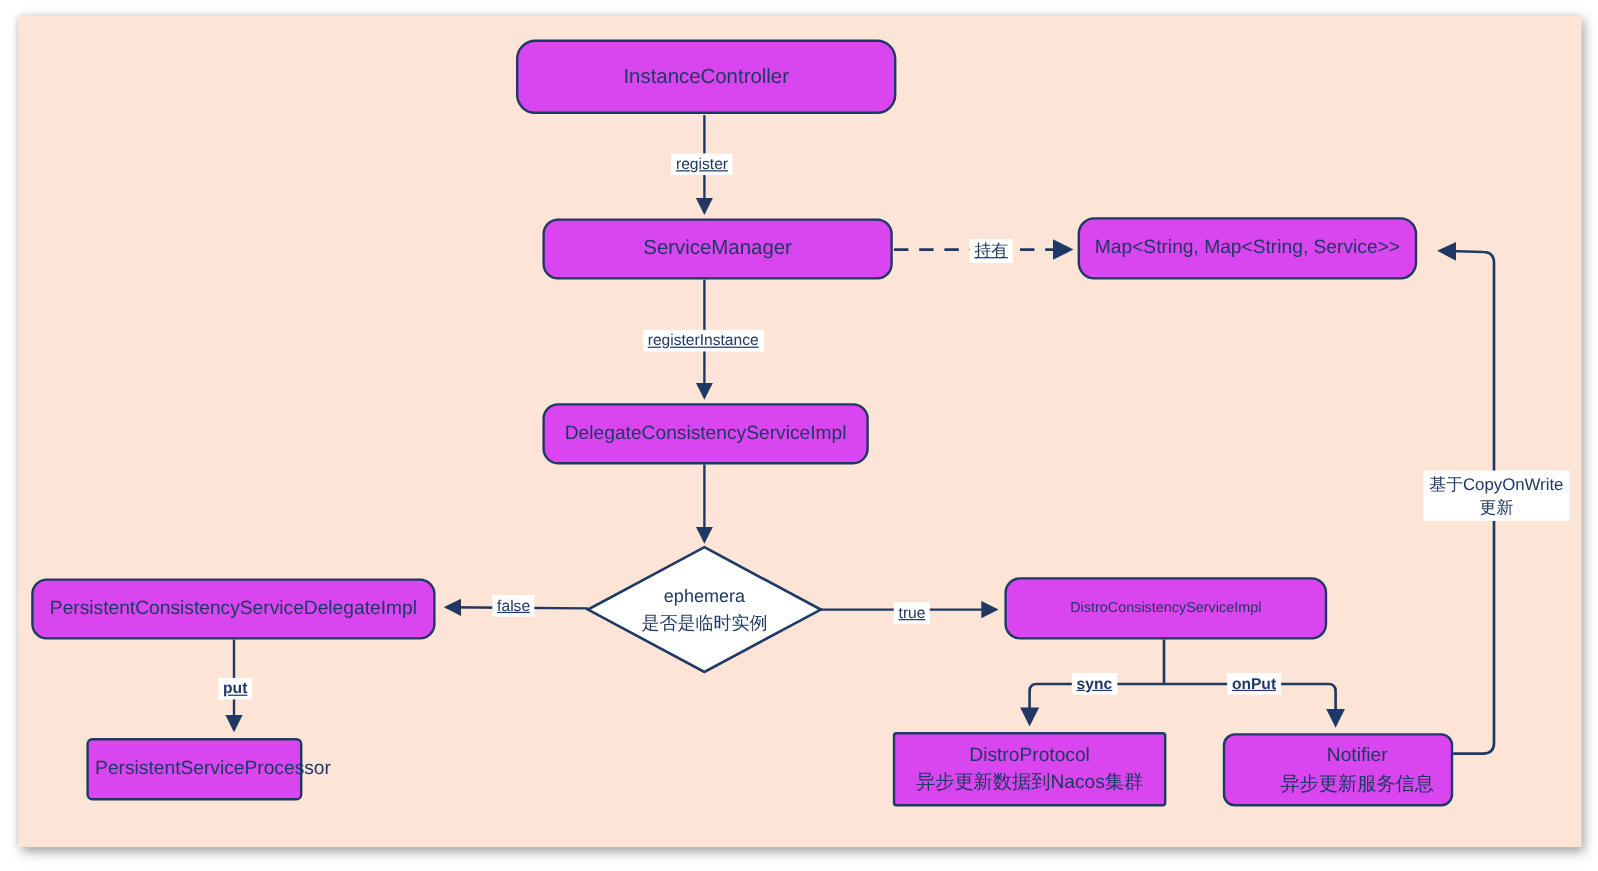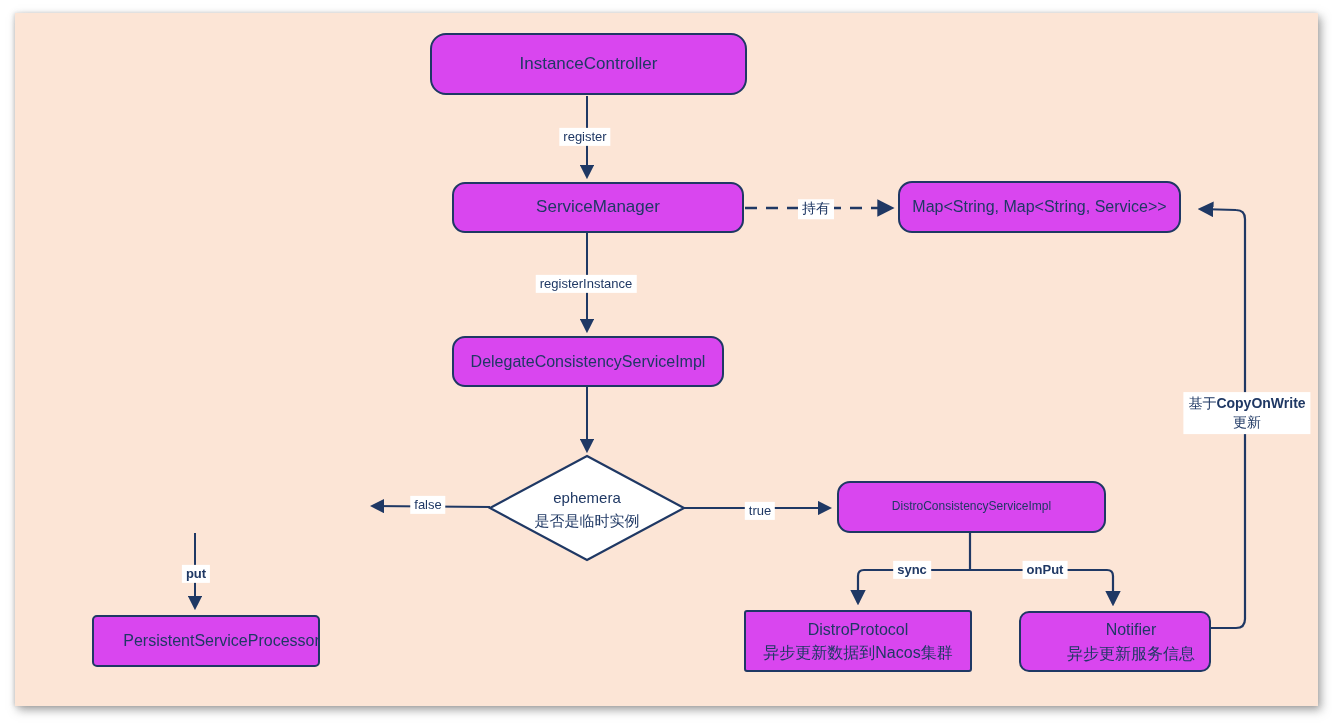--- a/index.html
+++ b/index.html
@@ -20,35 +20,35 @@
     position:absolute;display:flex;flex-direction:column;
     align-items:center;justify-content:center;text-align:center;
     background:#d946ef;border:2px solid #1f3864;color:#1f3864;
     font-size:16px;line-height:1.45;box-sizing:border-box;
   }
   .node .l1{font-size:16px;}
   .node .l2{font-size:16px;}
   .edge-label{
     position:absolute;transform:translate(-50%,-50%);
     background:#ffffff;color:#1f3864;font-size:13px;line-height:1.25;
-    padding:1px 4px;white-space:nowrap;text-align:center;
+    padding:1px 4px;white-space:nowrap;text-align:center;text-decoration:underline;
   }
   .edge-label.bold{font-weight:bold;}
-  .edge-label.cjk{font-size:14px;}
+  .edge-label.cjk{font-size:14px;margin-left:10px;}
   .diamond-text{
     position:absolute;transform:translate(-50%,-50%);
     color:#1f3864;text-align:center;font-size:15px;line-height:1.5;
     white-space:nowrap;background:transparent;
   }
   .copy-label{
     position:absolute;transform:translate(-50%,-50%);
     background:#ffffff;color:#1f3864;font-size:14px;line-height:1.35;
     padding:2px 5px;text-align:center;white-space:nowrap;
   }
-  .copy-label b{font-weight:bold;}
+  .copy-label b{font-weight:normal;}
 </style>
 </head>
 <body>
 
 <div class="board"></div>
 
 <div class="stage">
 
   <svg class="wires" viewBox="0 0 1332 726">
     <defs>
@@ -96,22 +96,25 @@
 
   <div class="node" style="left:452px;top:336px;width:272px;height:51px;border-radius:13px;">
     <span>DelegateConsistencyServiceImpl</span>
   </div>
 
   <div class="diamond-text" style="left:587px;top:509px;">
     <div>ephemera</div>
     <div>是否是临时实例</div>
   </div>
 
+  <div class="node" style="left:26px;top:482px;width:337px;height:51px;border-radius:13px;">
+    <span>PersistentConsistencyServiceDelegateImpl</span>
+  </div>
 
-  <div class="node" style="left:92px;top:615px;width:228px;height:52px;border-radius:5px;padding-left:31px;">
+  <div class="node" style="left:72px;top:615px;width:180px;height:52px;border-radius:5px;padding-left:31px;">
     <span>PersistentServiceProcessor</span>
   </div>
 
   <div class="node" style="left:837px;top:481px;width:269px;height:52px;border-radius:13px;font-size:12px;">
     <span>DistroConsistencyServiceImpl</span>
   </div>
 
   <div class="node" style="left:744px;top:610px;width:228px;height:62px;border-radius:3px;">
     <span class="l1">DistroProtocol</span>
     <span class="l2">异步更新数据到Nacos集群</span>

